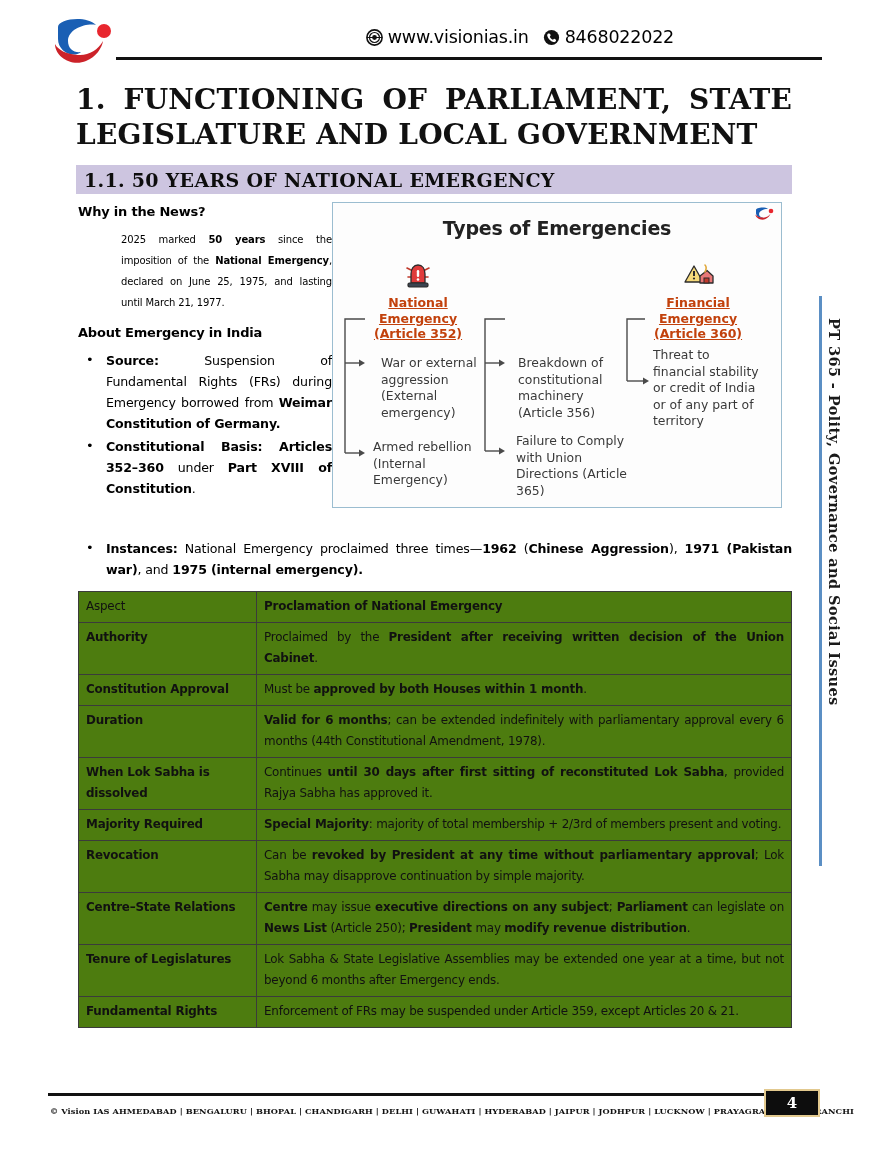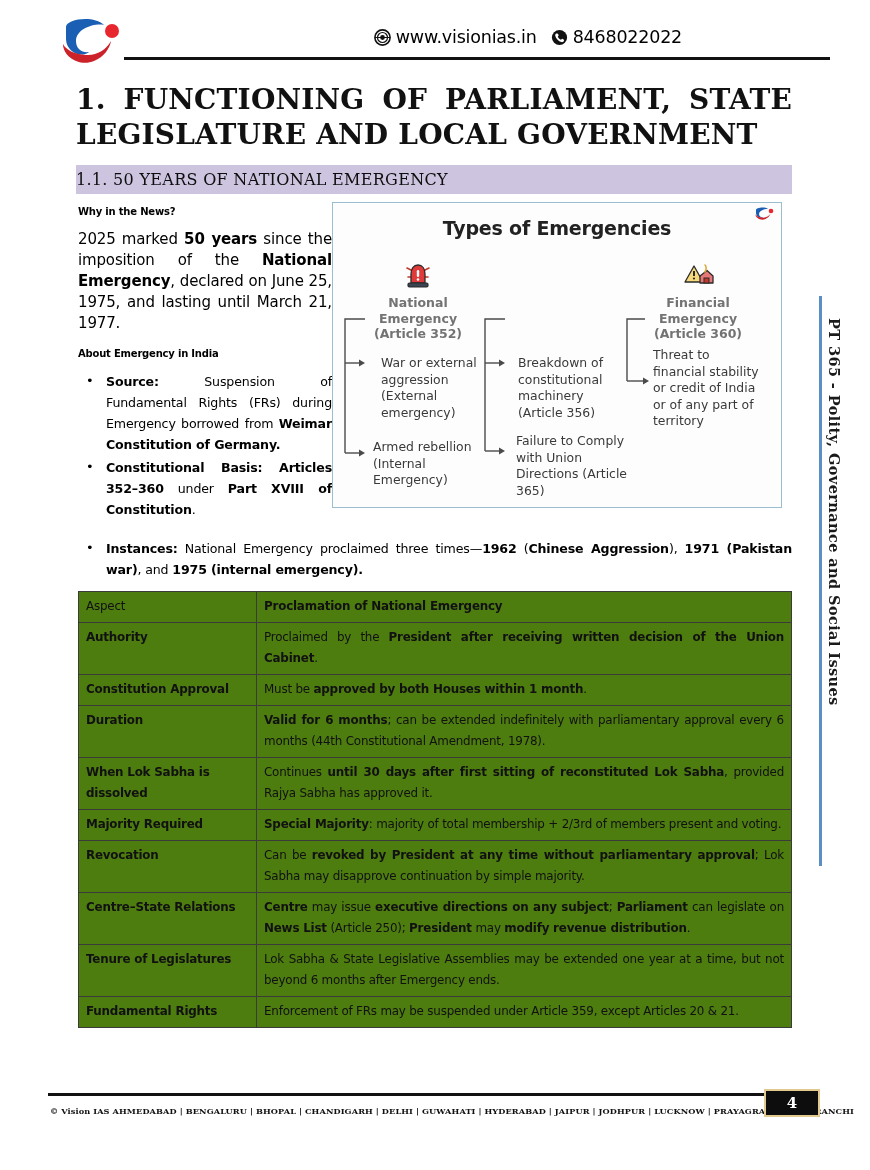--- a/index.html
+++ b/index.html
@@ -12,21 +12,21 @@
     height: 1170px;
     position: relative;
     font-family: "Liberation Sans", sans-serif;
     color: #000000;
     overflow: hidden;
   }
 
   
   .page-header {
     position: absolute;
-    left: 12px; top: 0;
+    left: 4px; top: 0;
     width: 722px; height: 78px;
   }
   .logo {
     position: absolute;
     left: 48px; top: 17px;
     width: 62px; height: 52px;
   }
   .header-contact {
     position: absolute;
     right: 52px; top: 27px;
@@ -70,48 +70,49 @@
   .section-bar {
     position: absolute;
     left: 76px; top: 165px;
     width: 716px; height: 29px;
     background: #cdc5e0;
     display: flex;
     align-items: center;
   }
   .section-bar span {
     font-family: "DejaVu Serif", serif;
-    font-weight: normal;
-    font-size: 16px;
+    font-weight: bold;
+    font-size: 19px;
     letter-spacing: 0.3px;
-    padding-left: 0;
+    padding-left: 8px;
     color: #0d0d0d;
   }
 
   
   .col-left {
     position: absolute;
     left: 78px; top: 203px;
     width: 254px;
   }
   .sub-head {
     font-family: "DejaVu Sans", sans-serif;
     font-weight: bold;
-    font-size: 10px;
+    font-size: 13px;
     line-height: 17px;
     margin-bottom: 9px;
     letter-spacing: -0.2px;
   }
   .para {
     font-family: "DejaVu Sans", sans-serif;
-    font-size: 15px;
+    font-size: 10px;
     line-height: 21px;
     text-align: justify;
     margin-bottom: 11px;
     letter-spacing: -0.15px;
+    margin-left: 43px;
   }
   .para b { font-weight: bold; }
 
   ul.bullets {
     margin: 0; padding: 0;
     list-style: none;
   }
   ul.bullets > li {
     position: relative;
     padding-left: 28px;
@@ -179,22 +180,23 @@
     height: 34px;
     display: flex;
     align-items: center;
     justify-content: center;
   }
   .fig-head {
     font-family: "DejaVu Sans", sans-serif;
     font-weight: bold;
     font-size: 12.5px;
     line-height: 15.5px;
-    color: #737373;
+    color: #c2410c;
     margin-top: 2px;
+    text-decoration: underline;
   }
   .fig-sub {
     position: absolute;
     font-family: "DejaVu Sans", sans-serif;
     font-size: 12.4px;
     line-height: 16.5px;
     color: #3a3a3a;
   }
   .fig-sub.s1a { left: 48px;  top: 152px; width: 98px; }
   .fig-sub.s1b { left: 40px;  top: 236px; width: 104px; }

